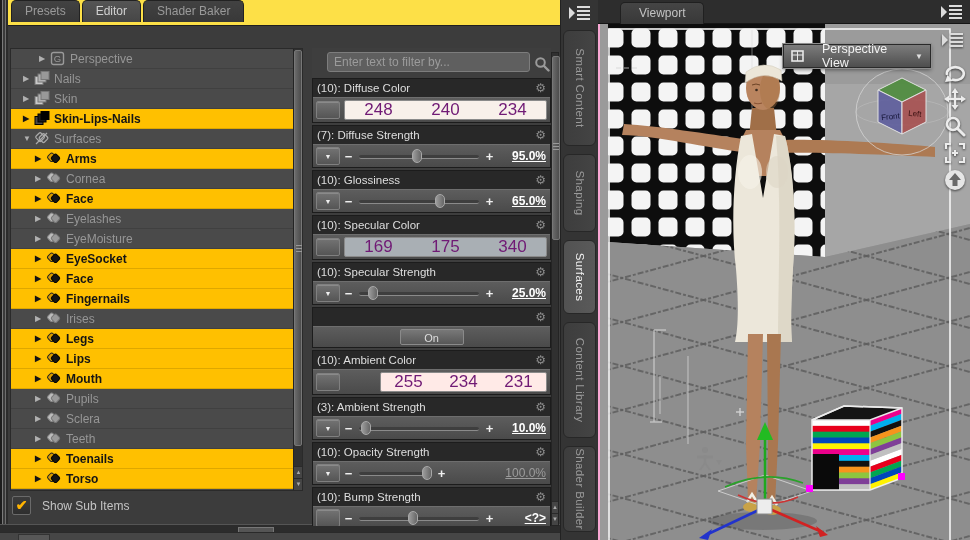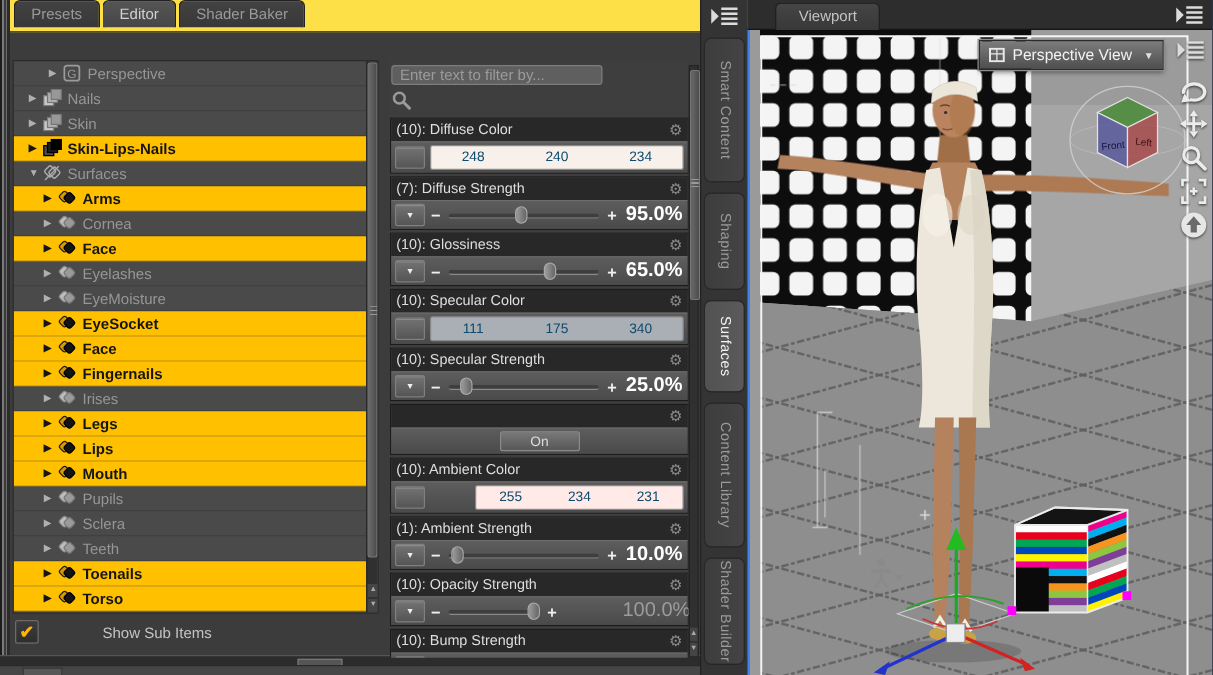--- a/index.html
+++ b/index.html
@@ -30,74 +30,74 @@
   .tree-sb .sb-thumb{position:absolute;left:0;top:1px;width:8px;height:396px;
     background:linear-gradient(90deg,#6a6a6a,#4c4c4c);border:1px solid #777;border-radius:2px;box-sizing:border-box;}
   .sb-grip{position:absolute;left:1px;width:6px;height:8px;
     background:repeating-linear-gradient(#999 0 1px,transparent 1px 3px);}
   .sb-btn{position:absolute;left:0;width:9px;height:11px;background:#454545;border-top:1px solid #2a2a2a;
     color:#aaa;font-size:6px;text-align:center;line-height:11px;}
   
   .subitems{position:absolute;left:12px;top:496px;display:flex;align-items:center;gap:11px;}
   .checkbox{width:17px;height:17px;background:linear-gradient(#3c3c3c,#2e2e2e);border:1px solid #6a6a6a;
     border-radius:2px;color:#ffb400;font-size:14px;line-height:16px;text-align:center;font-weight:bold;}
-  .subitems .lbl{color:#c4c4c4;margin-left:40px;}
+  .subitems .lbl{color:#c4c4c4;}
   
   .bottom-grip{position:absolute;left:0;top:524px;width:598px;height:8px;background:#2c2c2c;border-top:1px solid #555;}
   .bottom-grip .handle{position:absolute;left:238px;top:2px;width:34px;height:4px;background:#555;border:1px solid #777;}
   .bottom-strip{position:absolute;left:0;top:532px;width:598px;height:8px;background:#464646;border-top:1px solid #2a2a2a;}
   .bottom-strip .mini-tab{position:absolute;left:18px;top:1px;width:30px;height:6px;background:#575757;border:1px solid #333;}
   
   .props{position:absolute;left:312px;top:48px;width:239px;height:478px;background:#3e3e3e;overflow:hidden;}
-  .filter-row{display:flex;align-items:flex-start;gap:4px;margin:4px 1px 6px 1px;flex-direction:column;}
+  .filter-row{display:flex;align-items:flex-end;gap:4px;margin:4px 1px 6px 15px;}
   .filter-input{flex:1;height:18px;background:#5f5f5f;border:1px solid #7d7d7d;border-radius:3px;
     color:#cfcfcf;font-size:12px;padding:0 6px;outline:none;font-family:"Liberation Sans",sans-serif;}
   .filter-input::placeholder{color:#9b9b9b;}
   .prop-group{border:1px solid #1c1c1c;margin-bottom:2px;background:#4e4e4e;}
   .prop-header{height:18px;background:#282828;color:#dedede;display:flex;align-items:center;
     padding:0 4px;font-size:11.5px;}
   .gear{margin-left:auto;color:#8b8b8b;font-size:12px;line-height:12px;}
   .prop-row{display:flex;align-items:center;padding:2px 3px;gap:4px;
     background:linear-gradient(#5d5d5d,#4a4a4a);border-top:1px solid #6e6e6e;}
   .map-btn,.dd-btn{width:24px;height:18px;background:linear-gradient(#737373,#555);
     border:1px solid #808080;border-radius:2px;flex:none;box-shadow:inset 0 1px 0 #8a8a8a;}
   .dd-btn{color:#efefef;font-size:7px;text-align:center;line-height:18px;padding:0;}
   .color-bar{flex:1;height:18px;display:flex;border:1px solid #8a8a8a;border-radius:2px;
-    color:#0c4a6e;font-size:11px;overflow:hidden;}
+    color:#701a75;font-size:17px;overflow:hidden;}
   .color-bar span{flex:1;text-align:center;line-height:18px;}
   .minus,.plus{color:#efefef;font-weight:bold;font-size:13px;width:9px;text-align:center;flex:none;}
   .track{flex:1;position:relative;height:16px;}
   .track::before{content:"";position:absolute;left:2px;right:2px;top:7px;height:3px;
     background:#3e3e3e;border-bottom:1px solid #8a8a8a;border-radius:2px;}
   .thumb{position:absolute;top:1px;width:10px;height:14px;background:linear-gradient(90deg,#9c9c9c,#666);
     border:1px solid #a8a8a8;border-radius:5px;transform:translateX(-50%);box-sizing:border-box;}
-  .pvalue{width:48px;text-align:right;color:#fff;font-weight:bold;font-size:16px;flex:none;padding-right:1px;}
+  .pvalue{width:48px;text-align:right;color:#fff;font-weight:bold;font-size:12px;flex:none;padding-right:1px;text-decoration:underline;}
   .prop-group.dim .pvalue{color:#9c9c9c;font-weight:normal;margin-left:48px;}
   .on-btn{margin:0 auto;width:64px;height:16px;background:linear-gradient(#787878,#575757);
     border:1px solid #8a8a8a;border-radius:2px;color:#ddd;font-size:11px;line-height:15px;text-align:center;}
   .props-sb{position:absolute;left:551px;top:52px;width:8px;height:474px;background:#303030;border:1px solid #242424;box-sizing:border-box;}
   .props-sb .sb-thumb{position:absolute;left:0;top:3px;width:6px;height:182px;
     background:linear-gradient(90deg,#6a6a6a,#4c4c4c);border:1px solid #777;border-radius:2px;}
   
   .tabstrip{position:absolute;left:560px;top:0;width:38px;height:540px;background:#343434;border-left:1px solid #222;box-sizing:border-box;}
   .pane-menu{position:absolute;left:6px;top:3px;width:28px;height:22px;}
   .vtab{position:absolute;left:2px;width:33px;background:linear-gradient(90deg,#3d3d3d,#444);
     border:1px solid #272727;border-radius:6px;box-sizing:border-box;}
   .vtab span{position:absolute;left:50%;top:50%;transform:translate(-50%,-50%) rotate(90deg);
     white-space:nowrap;font-size:11.5px;letter-spacing:.4px;color:#9a9a9a;}
   .vtab.active{background:linear-gradient(90deg,#525252,#5a5a5a);}
   .vtab.active span{color:#f2f2f2;}
   
-  .vp{position:absolute;left:598px;top:0;width:372px;height:540px;background:#3b82f6;}
+  .vp{position:absolute;left:598px;top:0;width:372px;height:540px;background:#f9a8d4;}
   .vp-tabbar{position:absolute;left:0;top:0;width:372px;height:24px;background:#2d2d2d;border-bottom:1px solid #151515;box-sizing:border-box;}
   .vp-tab{position:absolute;left:22px;top:2px;height:21px;line-height:21px;padding:0 18px;
     background:linear-gradient(#454545,#383838);color:#c3c3c3;border:1px solid #202020;border-bottom:none;border-radius:5px 5px 0 0;}
   .vp-menu-top{position:absolute;right:3px;top:2px;width:28px;height:20px;}
   .canvas{position:absolute;left:2px;top:24px;width:370px;height:516px;overflow:hidden;background:#9a9a9a;}
-  .view-dd{position:absolute;left:183px;top:8px;width:148px;height:24px;display:flex;align-items:center;gap:6px;
+  .view-dd{position:absolute;left:183px;top:20px;width:148px;height:24px;display:flex;align-items:center;gap:18px;
     padding:0 7px;box-sizing:border-box;background:linear-gradient(#7c7c7c,#4e4e4e);border:1px solid #2a2a2a;
     outline:1px solid #8e8e8e;border-radius:0;color:#f2f2f2;font-size:12.5px;box-shadow:0 2px 4px rgba(0,0,0,.45);}
   .view-dd .caret{margin-left:auto;font-size:8px;color:#e0e0e0;}
   .vp-menu2{position:absolute;right:2px;top:6px;width:28px;height:22px;filter:drop-shadow(0 1px 1px rgba(0,0,0,.6));}
   .vp-tools{position:absolute;right:2px;top:36px;display:flex;flex-direction:column;gap:3px;}
   .vp-tool{width:27px;height:24px;display:flex;align-items:center;justify-content:center;
     filter:drop-shadow(0 1px 1px rgba(0,0,0,.6));}
 </style>
 </head>
 <body>
@@ -373,21 +373,21 @@
           </div>
         </div>
         <div class="prop-group">
           <div class="prop-header">
             <span>(10): Specular Color</span>
             <span class="gear">⚙</span>
           </div>
           <div class="prop-row">
             <button class="map-btn"></button>
             <div class="color-bar" style="background: rgb(169, 175, 180);">
-              <span>111</span>
+              <span>169</span>
               <span>175</span>
               <span>340</span>
             </div>
           </div>
         </div>
         <div class="prop-group">
           <div class="prop-header">
             <span>(10): Specular Strength</span>
             <span class="gear">⚙</span>
           </div>
@@ -418,21 +418,21 @@
             <button class="map-btn"></button>
             <div class="color-bar" style="background: rgb(255, 234, 231); margin-left: 36px;">
               <span>255</span>
               <span>234</span>
               <span>231</span>
             </div>
           </div>
         </div>
         <div class="prop-group">
           <div class="prop-header">
-            <span>(1): Ambient Strength</span>
+            <span>(3): Ambient Strength</span>
             <span class="gear">⚙</span>
           </div>
           <div class="prop-row">
             <button class="dd-btn">▼</button>
             <span class="minus">−</span>
             <div class="track">
               <div class="thumb" style="left: 7%;"></div>
             </div>
             <span class="plus">+</span>
             <span class="pvalue">10.0%</span>

